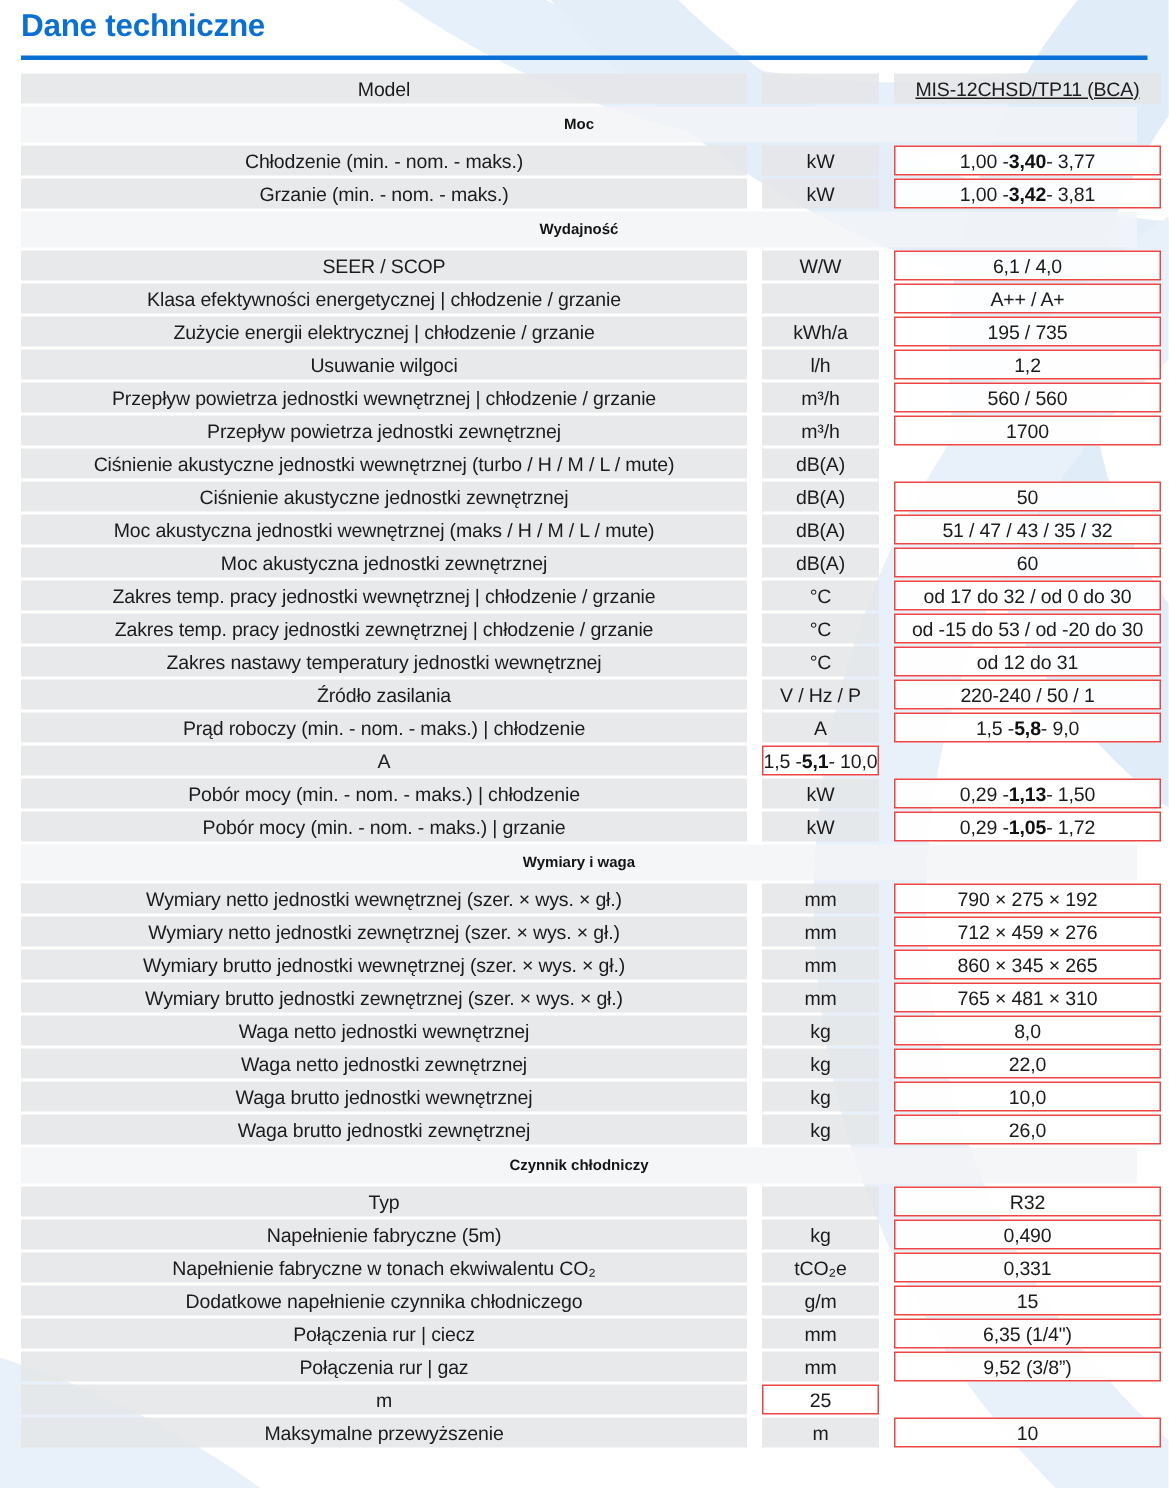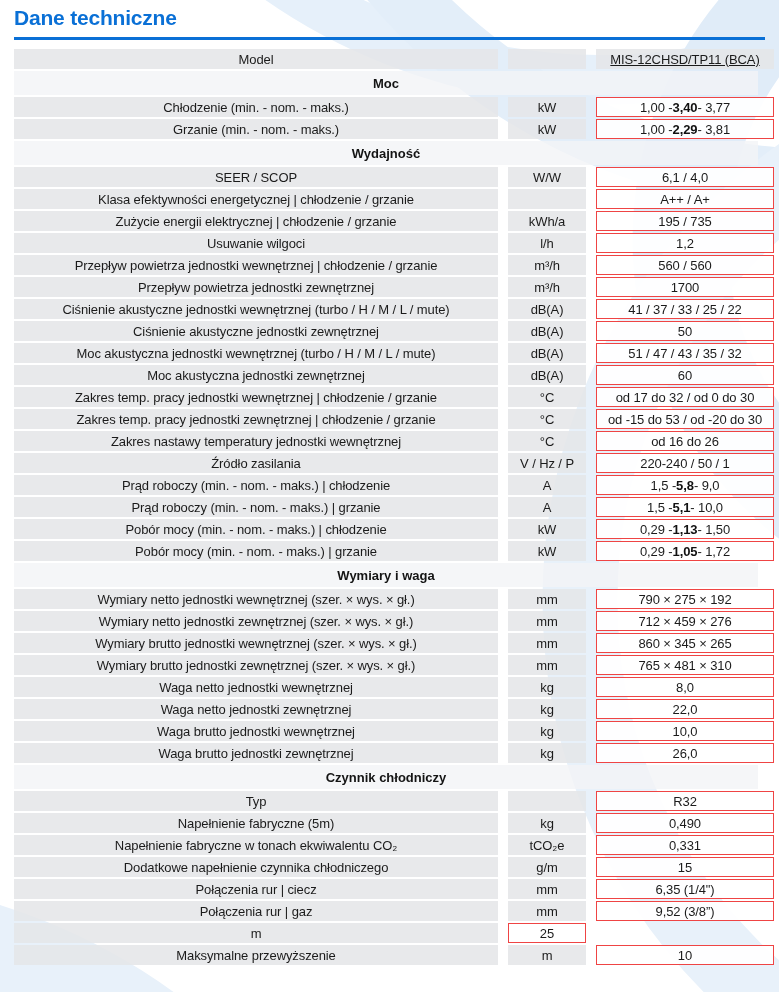--- a/index.html
+++ b/index.html
@@ -55,21 +55,21 @@
   .valgray {
     background: rgba(229,230,232,0.87);
     border: none;
     height: 20px;
     text-decoration: underline;
   }
   .sec {
     height: 24px;
     background: rgba(242,244,246,0.8);
     font-weight: bold;
-    font-size: 13px;
+    font-size: 10px;
     color: #141414;
     display: flex; align-items: center; justify-content: center;
     margin-bottom: 2px;
   }
   .c b { font-weight: bold; color: #111; }
 </style>
 </head>
 <body>
 
 <div class="page">
@@ -95,21 +95,21 @@
         </div>
         <div class="sec">Moc</div>
         <div class="r">
           <div class="c lab">Chłodzenie (min. - nom. - maks.)</div>
           <div class="c unit">kW</div>
           <div class="c val">1,00 - <b>3,40</b> - 3,77</div>
         </div>
         <div class="r">
           <div class="c lab">Grzanie (min. - nom. - maks.)</div>
           <div class="c unit">kW</div>
-          <div class="c val">1,00 - <b>2,29</b> - 3,81</div>
+          <div class="c val">1,00 - <b>3,42</b> - 3,81</div>
         </div>
         <div class="sec">Wydajność</div>
         <div class="r">
           <div class="c lab">SEER / SCOP</div>
           <div class="c unit">W/W</div>
           <div class="c val">6,1 / 4,0</div>
         </div>
         <div class="r">
           <div class="c lab">Klasa efektywności energetycznej | chłodzenie / grzanie</div>
           <div class="c unit"></div>
@@ -131,29 +131,28 @@
           <div class="c val">560 / 560</div>
         </div>
         <div class="r">
           <div class="c lab">Przepływ powietrza jednostki zewnętrznej</div>
           <div class="c unit">m³/h</div>
           <div class="c val">1700</div>
         </div>
         <div class="r">
           <div class="c lab">Ciśnienie akustyczne jednostki wewnętrznej (turbo / H / M / L / mute)</div>
           <div class="c unit">dB(A)</div>
-          <div class="c val">41 / 37 / 33 / 25 / 22</div>
         </div>
         <div class="r">
           <div class="c lab">Ciśnienie akustyczne jednostki zewnętrznej</div>
           <div class="c unit">dB(A)</div>
           <div class="c val">50</div>
         </div>
         <div class="r">
-          <div class="c lab">Moc akustyczna jednostki wewnętrznej (turbo / H / M / L / mute)</div>
+          <div class="c lab">Moc akustyczna jednostki wewnętrznej (maks / H / M / L / mute)</div>
           <div class="c unit">dB(A)</div>
           <div class="c val">51 / 47 / 43 / 35 / 32</div>
         </div>
         <div class="r">
           <div class="c lab">Moc akustyczna jednostki zewnętrznej</div>
           <div class="c unit">dB(A)</div>
           <div class="c val">60</div>
         </div>
         <div class="r">
           <div class="c lab">Zakres temp. pracy jednostki wewnętrznej | chłodzenie / grzanie</div>
@@ -161,34 +160,33 @@
           <div class="c val">od 17 do 32 / od 0 do 30</div>
         </div>
         <div class="r">
           <div class="c lab">Zakres temp. pracy jednostki zewnętrznej | chłodzenie / grzanie</div>
           <div class="c unit">°C</div>
           <div class="c val">od -15 do 53 / od -20 do 30</div>
         </div>
         <div class="r">
           <div class="c lab">Zakres nastawy temperatury jednostki wewnętrznej</div>
           <div class="c unit">°C</div>
-          <div class="c val">od 16 do 26</div>
+          <div class="c val">od 12 do 31</div>
         </div>
         <div class="r">
           <div class="c lab">Źródło zasilania</div>
           <div class="c unit">V / Hz / P</div>
           <div class="c val">220-240 / 50 / 1</div>
         </div>
         <div class="r">
           <div class="c lab">Prąd roboczy (min. - nom. - maks.) | chłodzenie</div>
           <div class="c unit">A</div>
           <div class="c val">1,5 - <b>5,8</b> - 9,0</div>
         </div>
         <div class="r">
-          <div class="c lab">Prąd roboczy (min. - nom. - maks.) | grzanie</div>
           <div class="c unit">A</div>
           <div class="c val">1,5 - <b>5,1</b> - 10,0</div>
         </div>
         <div class="r">
           <div class="c lab">Pobór mocy (min. - nom. - maks.) | chłodzenie</div>
           <div class="c unit">kW</div>
           <div class="c val">0,29 - <b>1,13</b> - 1,50</div>
         </div>
         <div class="r">
           <div class="c lab">Pobór mocy (min. - nom. - maks.) | grzanie</div>

